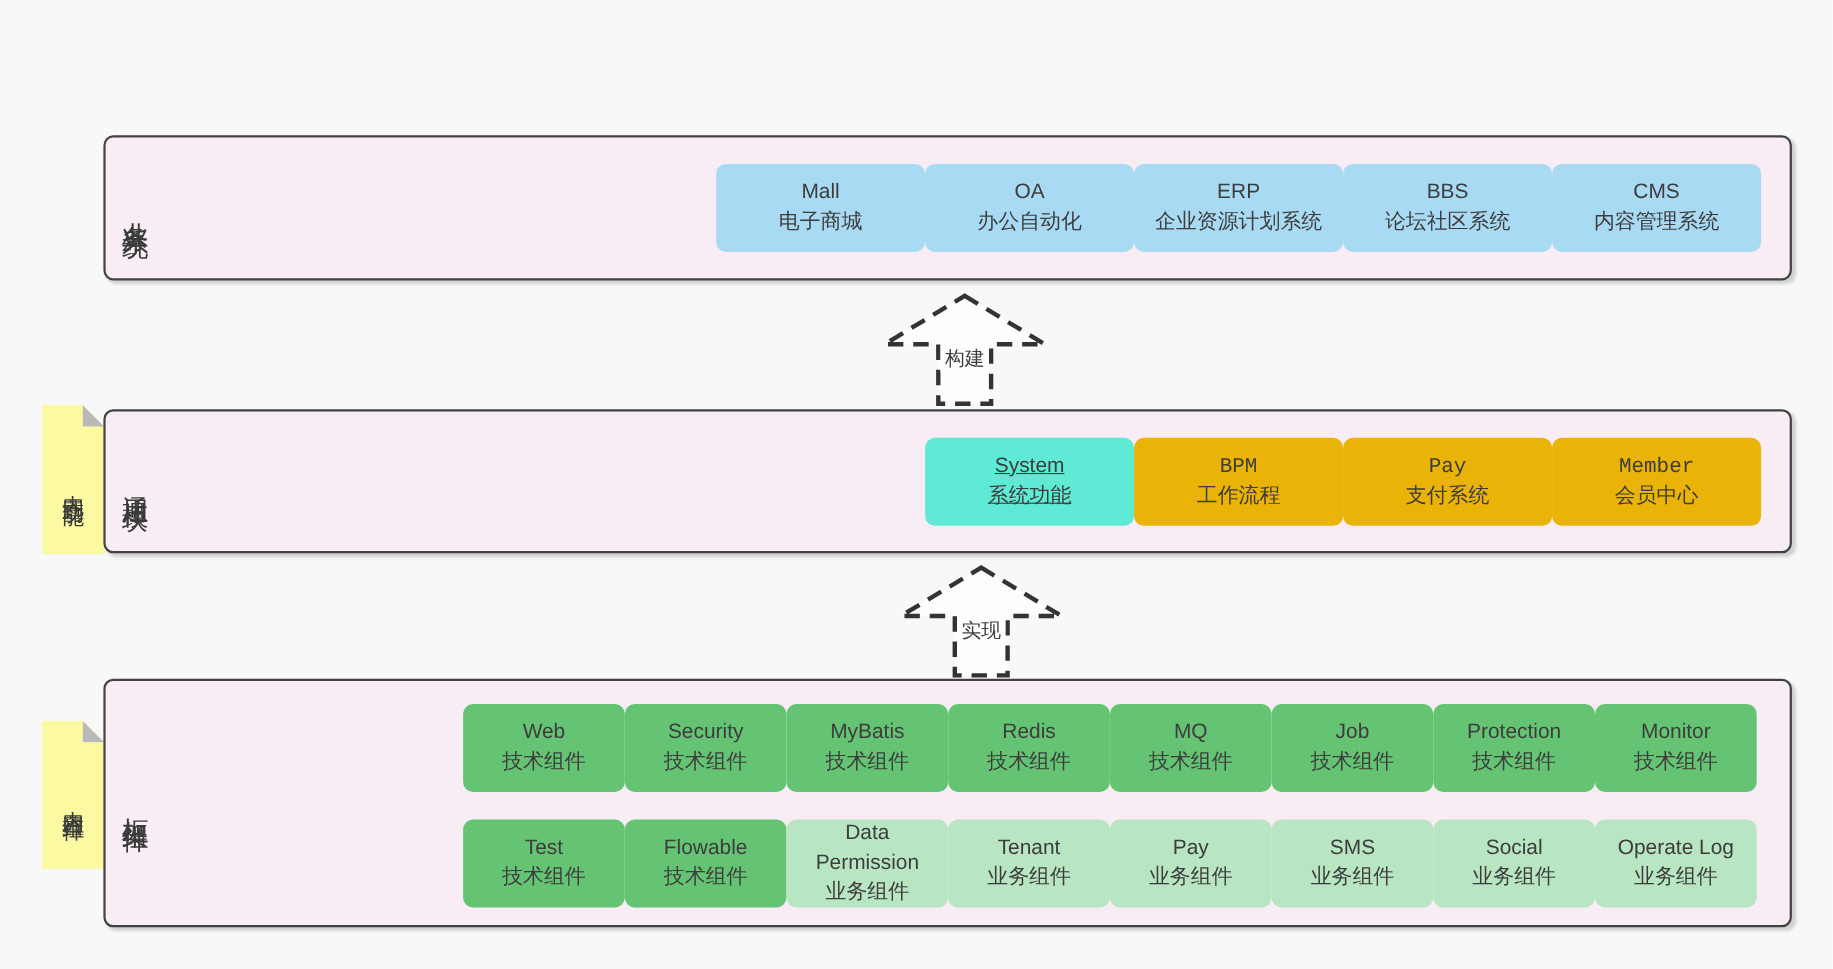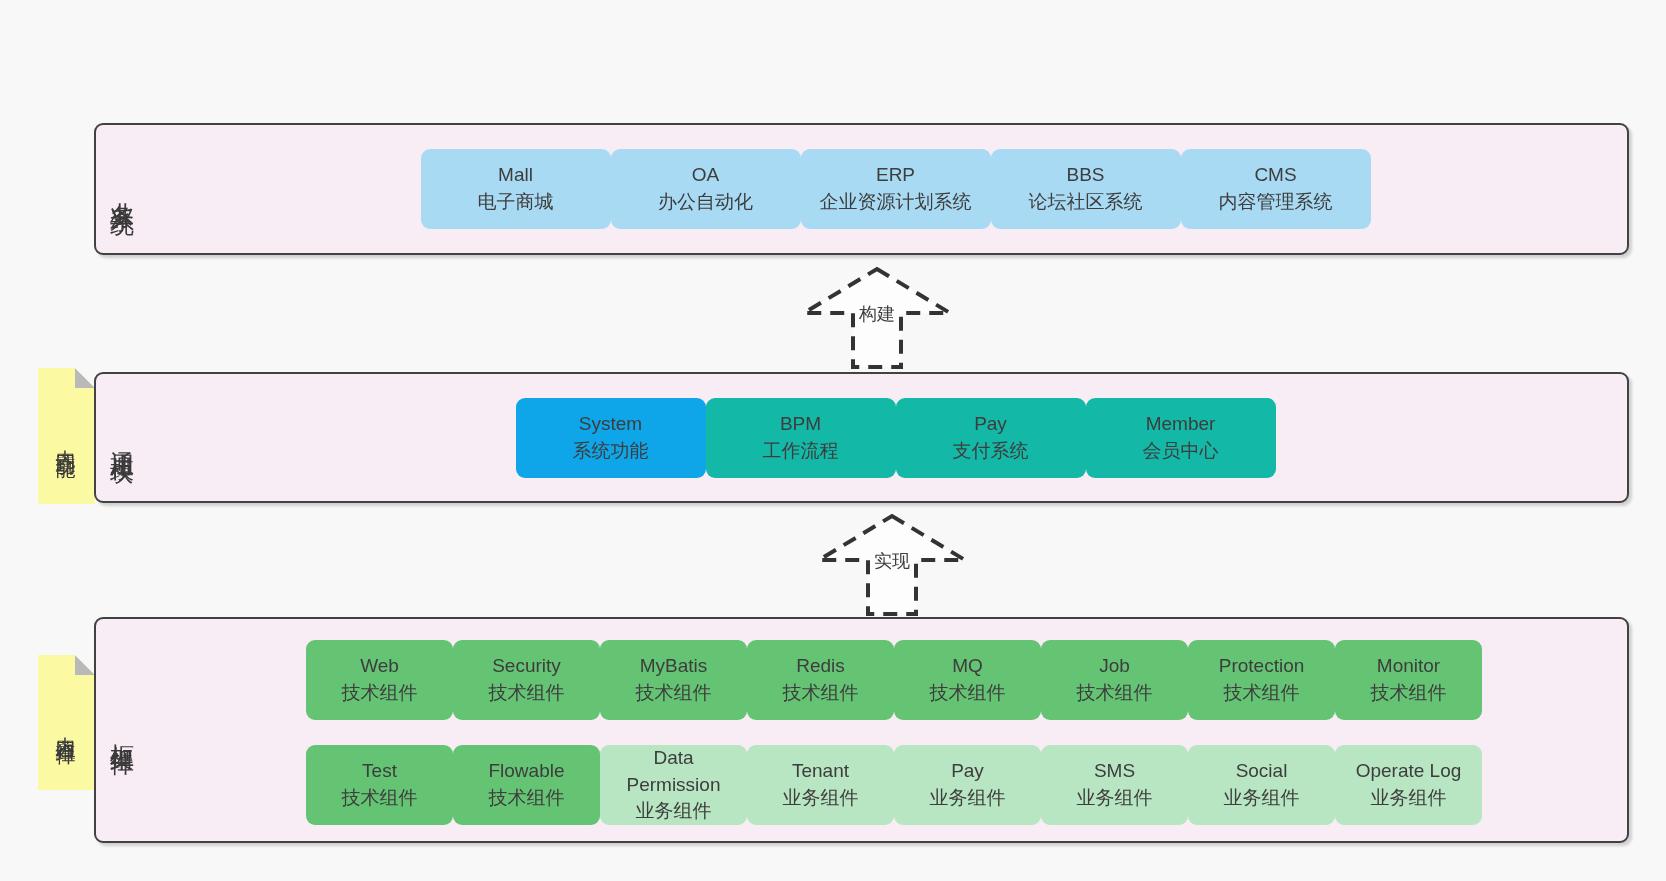--- a/index.html
+++ b/index.html
@@ -41,21 +41,21 @@
     color: #3a3a3a;
     white-space: nowrap;
   }
 
   
   .boxes-row {
     position: absolute;
     left: 58px;
     right: 26px;
     display: flex;
-    justify-content: center;
+    justify-content: flex-end;
     align-items: center;
     padding-left: 36px;
   }
   .row-fill { top: 0; bottom: 0; }
   .layer-bot .boxes-row { left: 59px; right: 30px; }
   .row-b1 { top: 21px; }
   .row-b2 { top: 126px; }
 
   .box {
     box-sizing: border-box;
@@ -68,22 +68,22 @@
     text-align: center;
     font-size: 19px;
     line-height: 1.42;
     color: #3d3d3d;
     padding: 2px 4px;
   }
   .box-wide   { width: 190px; }
   .box-narrow { width: 147px; }
 
   .c-blue        { background: #a9daf3; }
-  .c-red         { background: #0ea5e9; }
-  .c-pink        { background: #14b8a6; }
+  .c-red         { background: #5eead4; text-decoration: underline; }
+  .c-pink        { background: #eab308; font-family: Liberation Mono, monospace; }
   .c-green       { background: #64c473; }
   .c-green-light { background: #b8e5c2; }
 
   
   .sticky {
     position: absolute;
     left: 38px;
     width: 57px;
     background: #fbf9a2;
     z-index: 0;
@@ -119,21 +119,21 @@
     position: absolute;
     width: 154px;
     height: 106px;
     z-index: 2;
   }
   .arrow-1 { left: 800px; top: 265px; }
   .arrow-2 { left: 815px; top: 512px; }
   .arrow-label {
     position: absolute;
     left: 50%;
-    top: 36px;
+    top: 48px;
     transform: translateX(-50%);
     background: #fdfdfd;
     padding: 1px 4px;
     font-size: 18px;
     color: #3f3f3f;
     white-space: nowrap;
   }
 </style>
 </head>
 <body>

